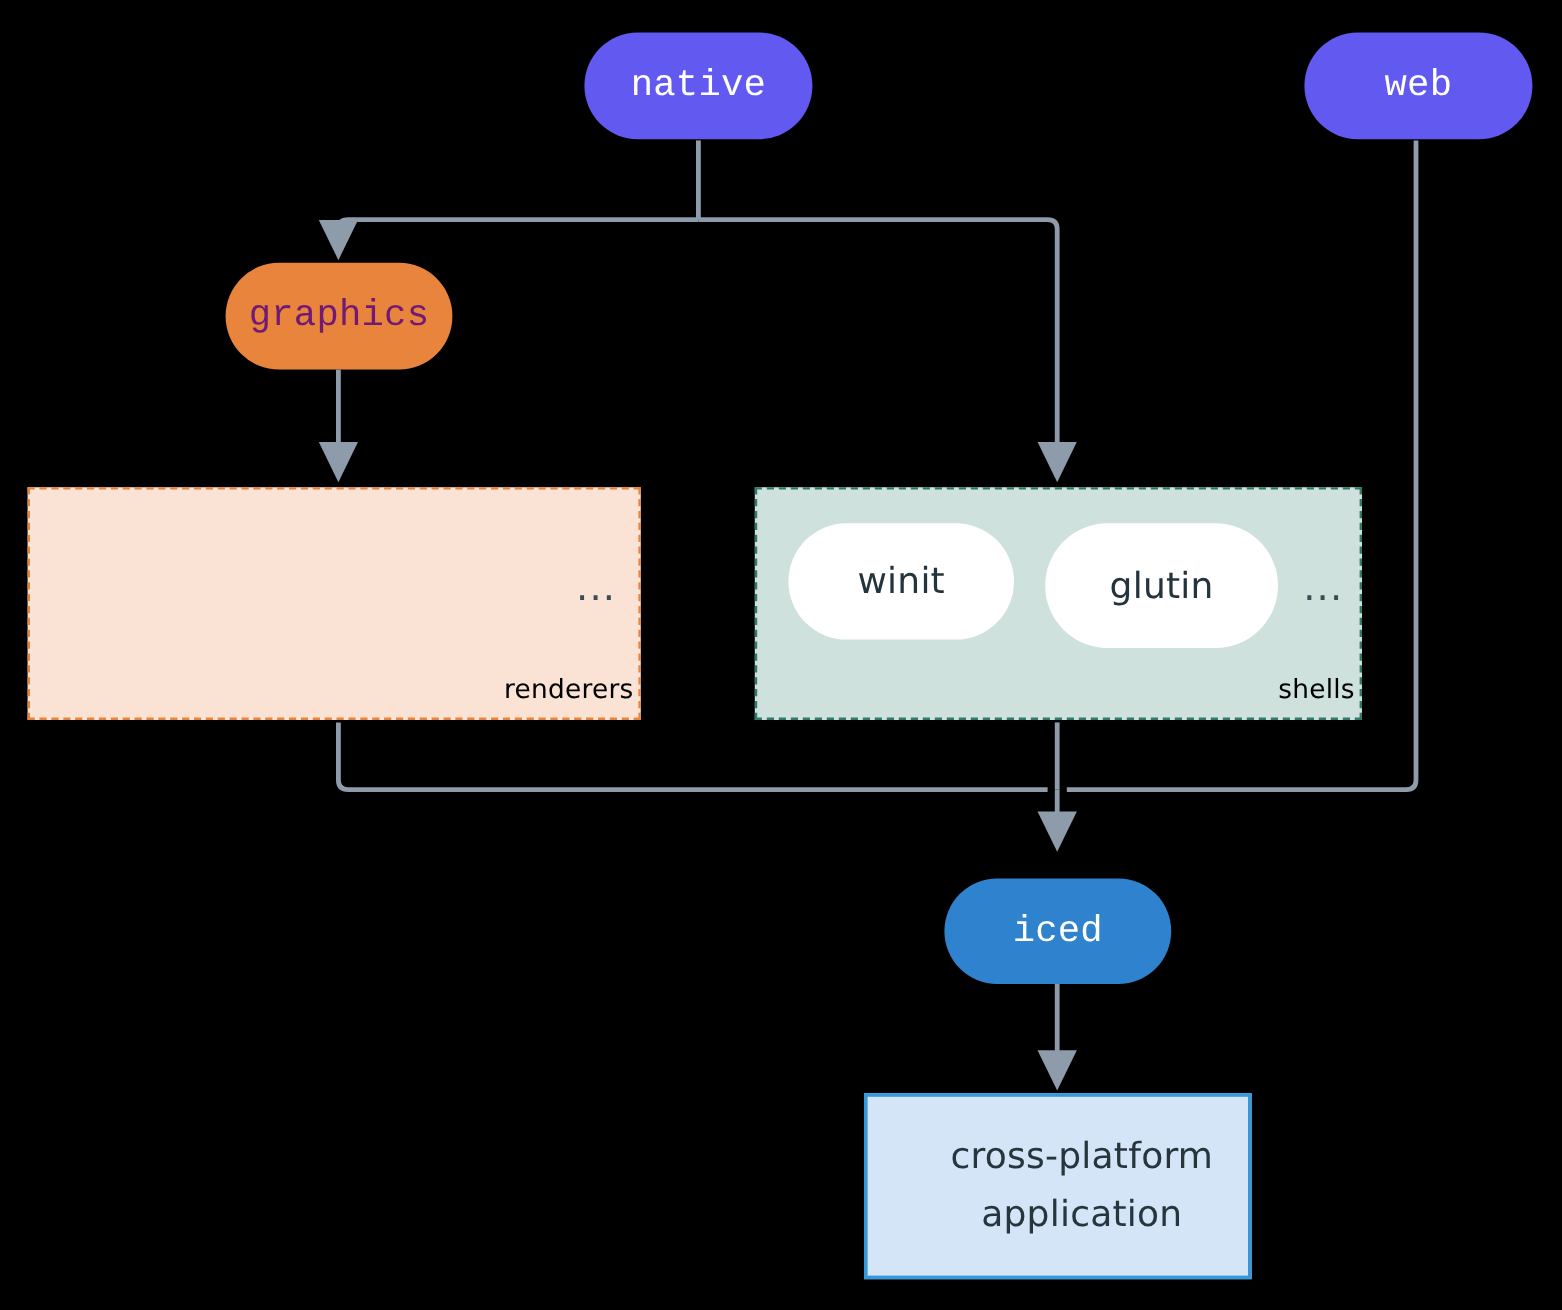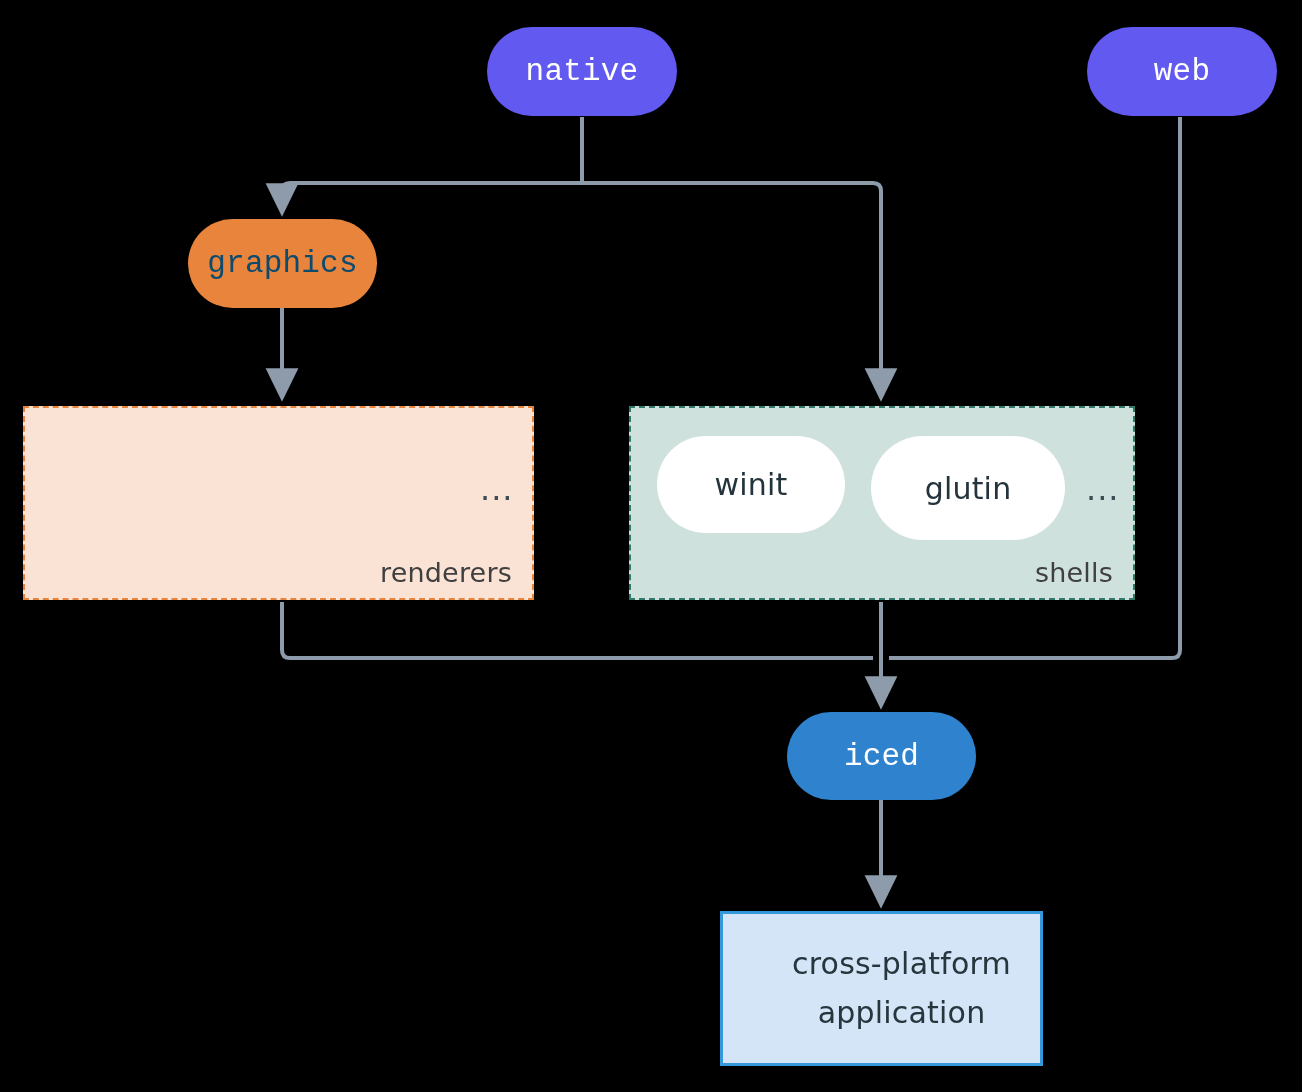--- a/index.html
+++ b/index.html
@@ -37,21 +37,21 @@
     border-radius: 9999px;
   }
   .node-native, .node-web {
     background: #6159f0;
     color: #ffffff;
     font-size: 31px;
     letter-spacing: 0.2px;
   }
   .node-graphics {
     background: #e8843c;
-    color: #0c4a6e;
+    color: #701a75;
     font-size: 31px;
     letter-spacing: 0.2px;
     text-align: right;
   }
   .node-iced {
     background: #2e82ce;
     color: #ffffff;
     font-size: 31px;
     letter-spacing: 0.2px;
   }
@@ -62,24 +62,24 @@
   .group-renderers {
     background: #fae3d4;
     border: 2px dashed #e8843c;
   }
   .group-shells {
     background: #cfe1dd;
     border: 2px dashed #2f7a6a;
   }
   .group-label {
     position: absolute;
-    right: 20px;
+    right: 4px;
     bottom: 10px;
-    font-size: 27px;
-    color: #404040;
+    font-size: 22px;
+    color: #000000;
     letter-spacing: 0.2px;
   }
   .sub-pill {
     position: absolute;
     background: #ffffff;
     border-radius: 9999px;
     display: flex;
     align-items: center;
     justify-content: center;
     color: #24343d;
@@ -165,21 +165,21 @@
     <div class="sub-pill" style="left:26px; top:28px; width:188px; height:97px;text-align:center;">
       <span>winit</span>
     </div>
     <div class="sub-pill" style="left:240px; top:28px; width:194px; height:104px;">
       <span>glutin</span>
     </div>
     <span class="ellipsis" style="left:455px; top:65px;">...</span>
     <span class="group-label">shells</span>
   </div>
 
-  <div class="node pill node-iced" style="left:787px; top:712px; width:189px; height:88px;">
+  <div class="node pill node-iced" style="left:787px; top:732px; width:189px; height:88px;">
     <span>iced</span>
   </div>
 
   <div class="node-app" style="left:720px; top:911px; width:323px; height:155px;">
     <span>cross-platform</span>
     <span>application</span>
   </div>
 
 </div>
 

